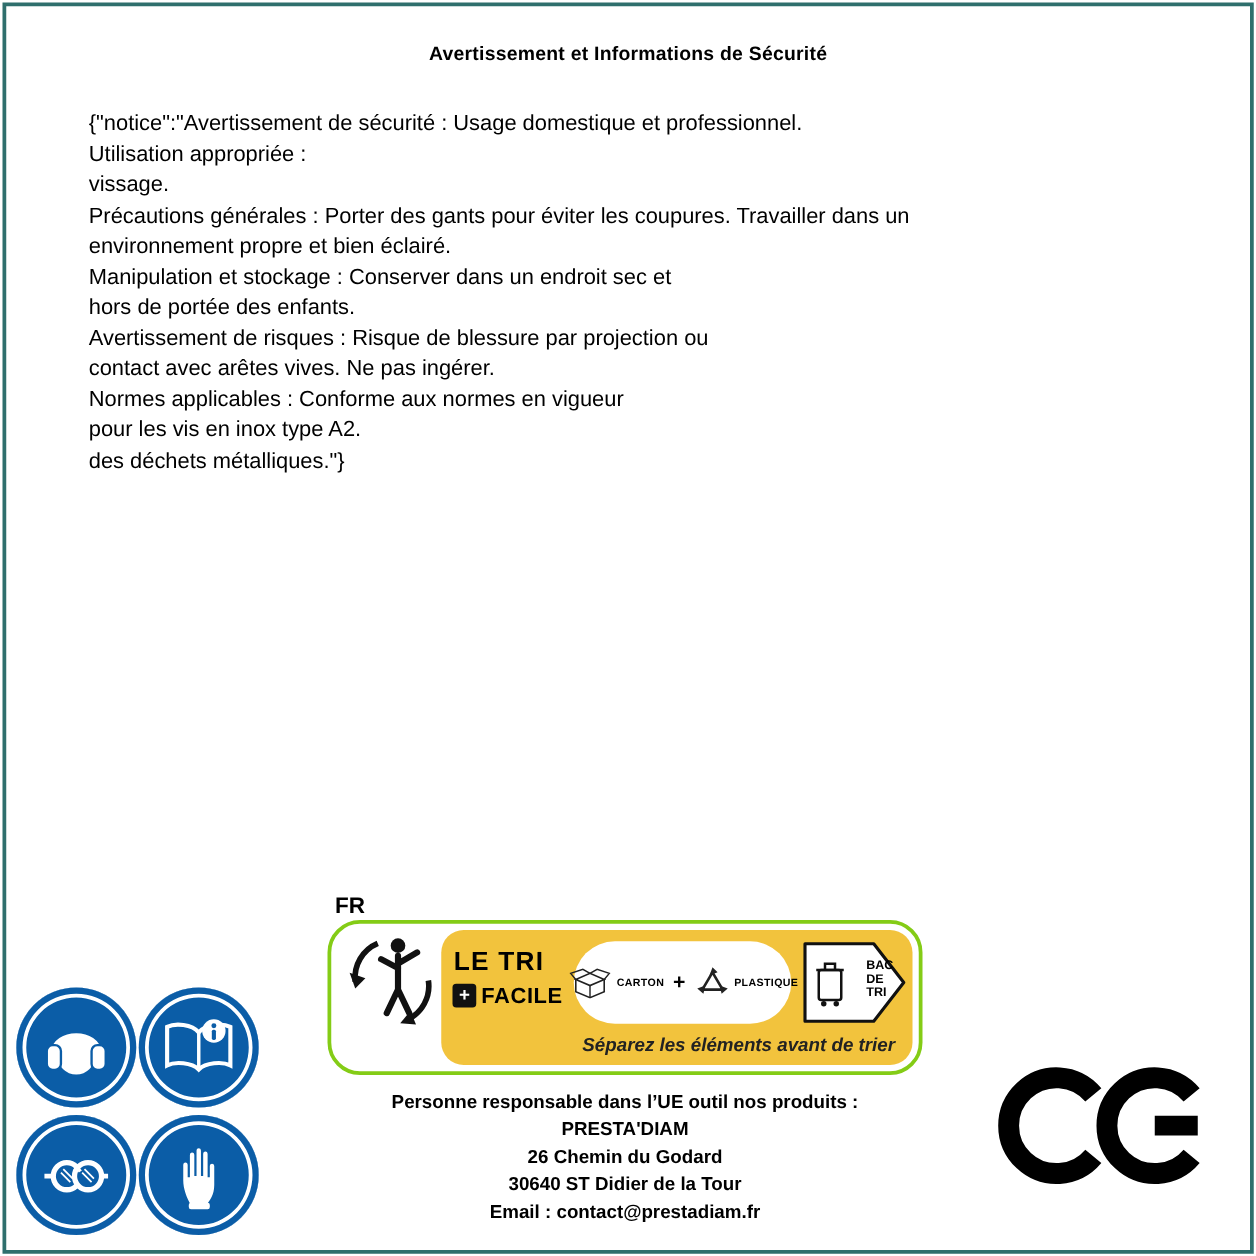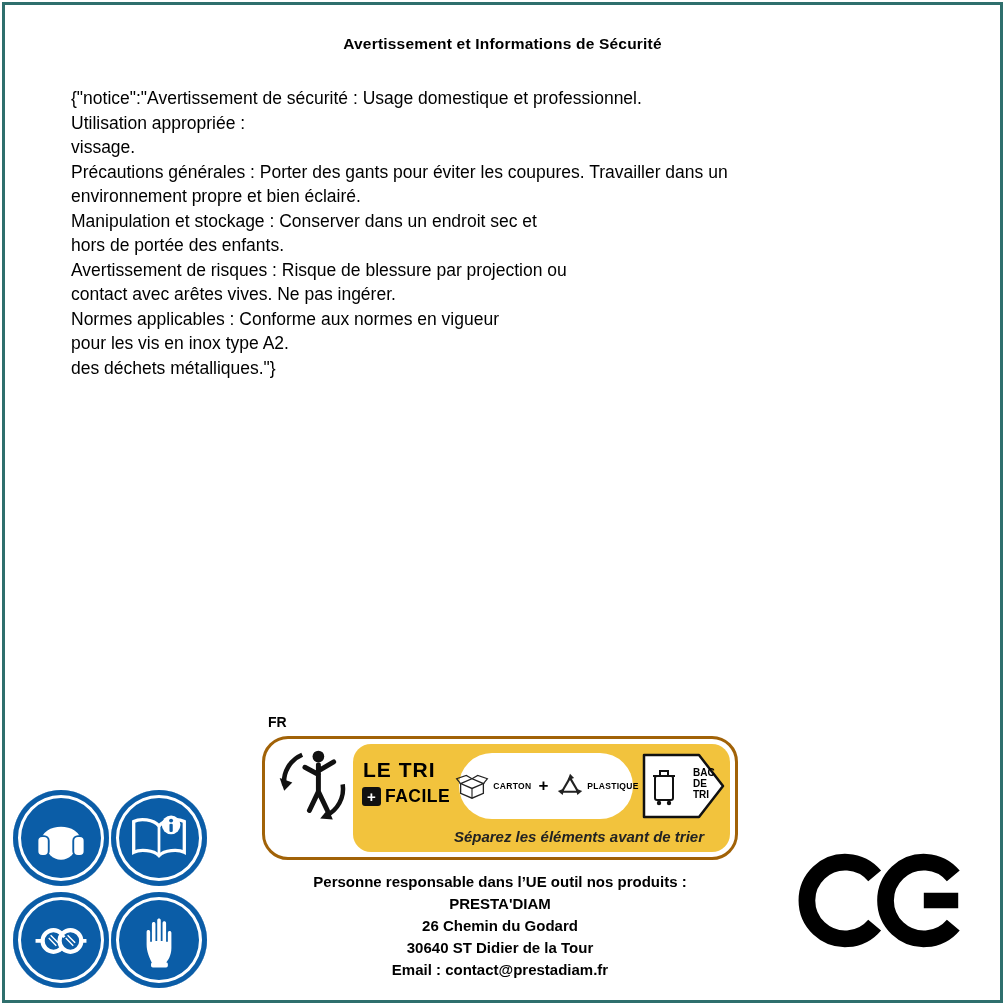--- a/index.html
+++ b/index.html
@@ -10,40 +10,40 @@
               font-size:15.5px;font-weight:700;letter-spacing:.2px;}
   .notice{position:absolute;left:71px;top:86px;font-size:17.5px;line-height:24.55px;white-space:nowrap;}
 
   
   .sign{position:absolute;width:96px;height:96px;border-radius:50%;background:#0B5DA7;
         box-shadow:inset 0 0 0 5px #0B5DA7, inset 0 0 0 8px #fff;
         display:flex;align-items:center;justify-content:center;}
   .sign svg{display:block;}
 
   
-  .fr-code{position:absolute;left:268px;top:714px;font-size:14px;font-weight:700;}
+  .fr-code{position:absolute;left:268px;top:714px;font-size:18px;font-weight:700;}
   .triman-label{position:absolute;left:262px;top:736px;width:476px;height:124px;background:#fff;
-                border:3px solid #a16207;border-radius:26px;box-sizing:border-box;}
+                border:3px solid #84cc16;border-radius:26px;box-sizing:border-box;}
   .triman-logo{position:absolute;left:12px;top:7px;}
   .yellow-zone{position:absolute;left:88px;top:5px;right:5px;bottom:5px;background:#F2C33D;border-radius:18px;}
   .le-tri{position:absolute;left:10px;top:14px;font-size:21px;font-weight:800;letter-spacing:1px;}
   .facile-row{position:absolute;left:9px;top:42px;display:flex;align-items:center;gap:4px;}
   .plus-box{width:19px;height:19px;background:#111;border-radius:3px;color:#fff;font-size:15px;font-weight:800;
             display:flex;align-items:center;justify-content:center;line-height:1;}
   .facile{font-size:17.5px;font-weight:800;letter-spacing:.5px;}
   .oval{position:absolute;left:106px;top:9px;width:174px;height:66px;border-radius:33px;background:#fff;
         display:flex;align-items:center;justify-content:center;gap:7px;}
   .mat-col{display:flex;flex-direction:row;align-items:center;gap:2px;}
   .mat-label{font-size:8.5px;font-weight:800;letter-spacing:.3px;}
   .mat-plus{font-size:17px;font-weight:900;}
   .pennant{position:absolute;left:288px;top:8px;width:86px;height:68px;}
   .pennant .flag{position:absolute;left:0;top:0;}
   .bin-icon{position:absolute;left:10px;top:14px;}
   .flag-text{position:absolute;left:40px;top:15px;font-size:10px;font-weight:800;line-height:11px;margin-left:12px;}
-  .tagline{position:absolute;right:26px;bottom:7px;font-size:15px;font-style:italic;font-weight:700;color:#222;}
+  .tagline{position:absolute;right:14px;bottom:7px;font-size:15px;font-style:italic;font-weight:700;color:#222;}
 
   
   .responsible{position:absolute;left:253px;top:871px;width:494px;text-align:center;
                font-size:15px;font-weight:700;line-height:22px;}
 
   
   .ce{position:absolute;left:798px;top:849px;}
 </style>
 </head>
 <body>

